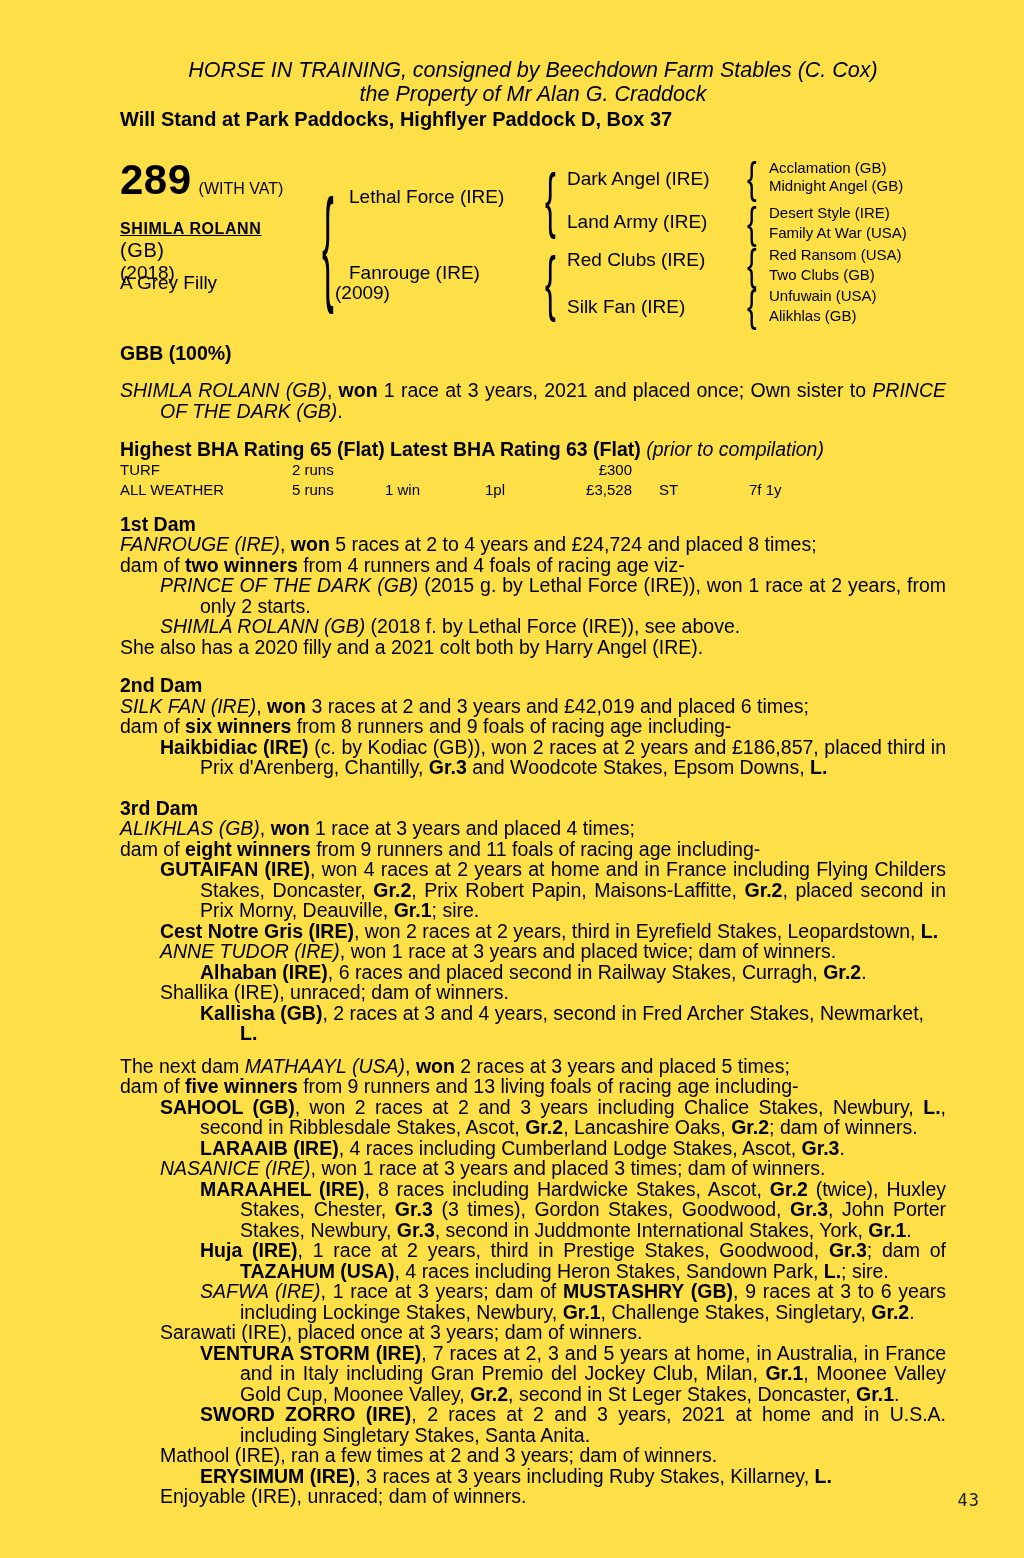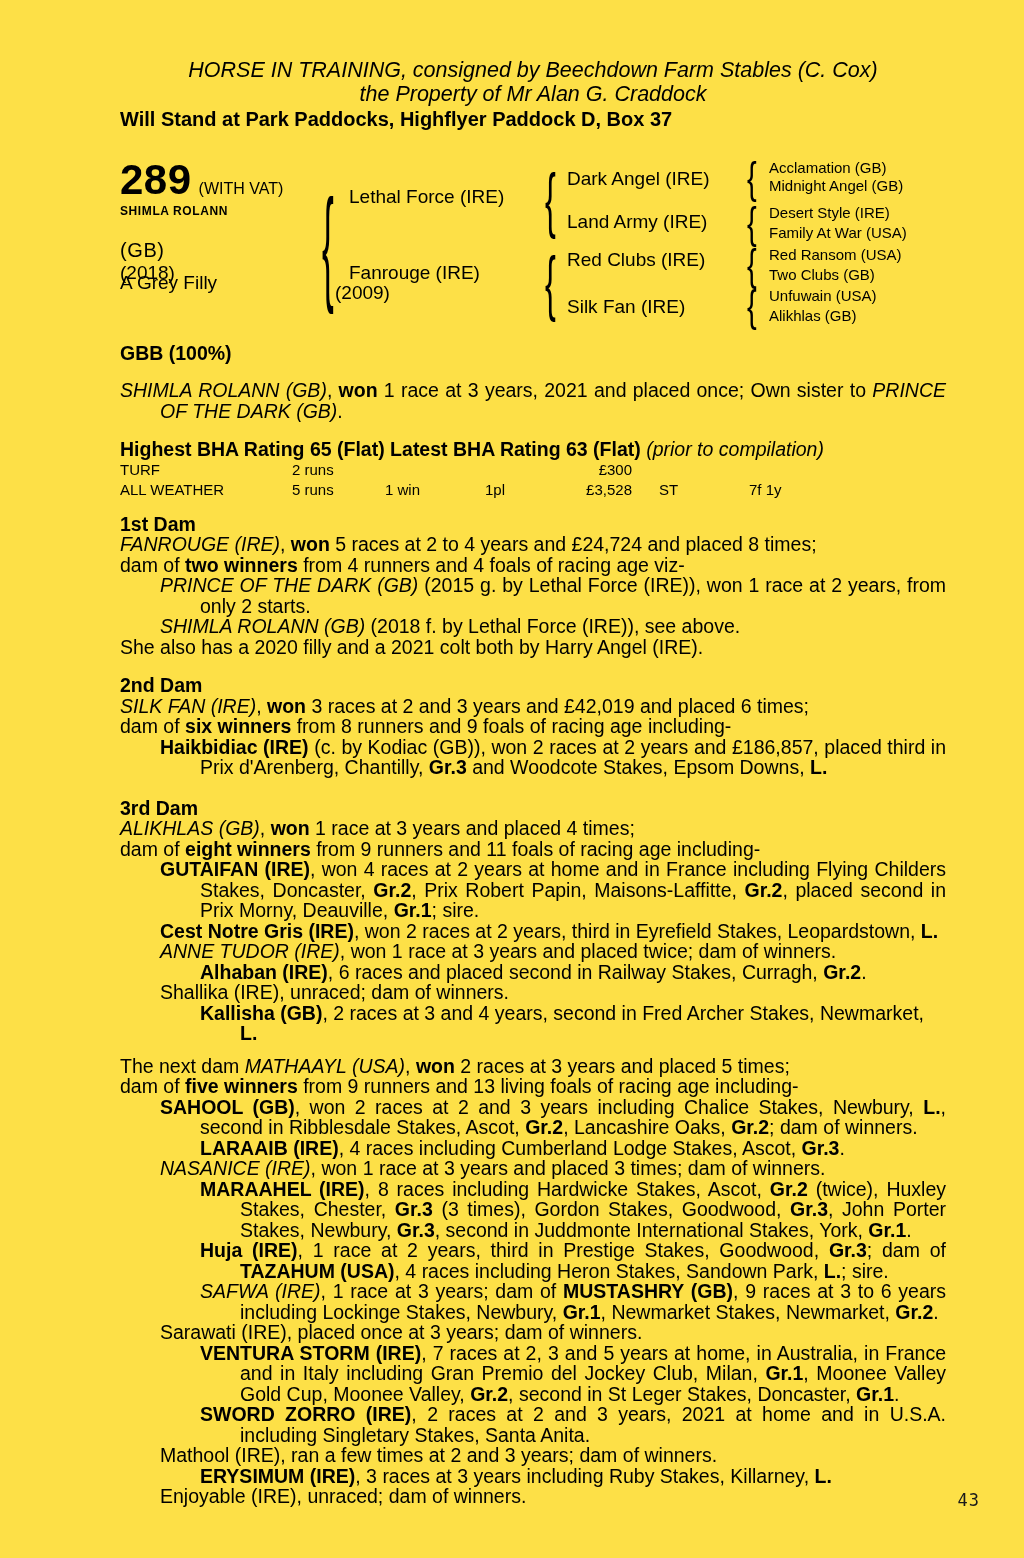--- a/index.html
+++ b/index.html
@@ -16,21 +16,21 @@
     overflow:hidden;
   }
   .hdr-it{text-align:center;font-style:italic;font-size:21.5px;line-height:24px;}
   .hdr-stand{font-weight:bold;font-size:20px;line-height:22px;margin-top:2px;}
 
   
   .pedigree{position:relative;height:182px;margin-top:24px;font-size:19px;}
   .lot-line{position:absolute;left:0;top:2px;}
   .lot-num{font-size:42px;font-weight:bold;letter-spacing:.5px;}
   .lot-vat{font-size:16px;margin-left:7px;}
-  .h-name1{position:absolute;left:0;top:50px;font-weight:bold;font-size:12px;letter-spacing:.6px;}
+  .h-name1{position:absolute;left:0;top:66px;font-weight:bold;font-size:16px;letter-spacing:.6px;text-decoration:underline;}
   .h-name2{position:absolute;left:0;top:85px;font-weight:normal;font-size:20px;letter-spacing:.6px;}
   .h-year{position:absolute;left:0;top:108px;}
   .h-desc{position:absolute;left:0;top:118px;}
   .sire{position:absolute;left:229px;top:32px;}
   .dam1{position:absolute;left:229px;top:108px;}
   .dam2{position:absolute;left:215px;top:128px;}
   .gp{position:absolute;left:447px;}
   .gp0{top:14px}.gp1{top:57px}.gp2{top:95px}.gp3{top:142px}
   .ggp{position:absolute;left:649px;font-size:15px;}
   .ggp0{top:5px}.ggp1{top:23px}.ggp2{top:50px}.ggp3{top:70px}
@@ -186,21 +186,21 @@
   </div>
 
   <div>
     <div class="p mt12"><span>The next dam </span><span class="fi">MATHAAYL (USA)</span><span>, </span><span class="fb">won</span><span> 2 races at 3 years and placed 5 times;</span></div>
     <div class="p"><span>dam of </span><span class="fb">five winners</span><span> from 9 runners and 13 living foals of racing age including-</span></div>
     <div class="p t1 just"><span class="fb">SAHOOL (GB)</span><span>, won 2 races at 2 and 3 years including Chalice Stakes, Newbury, </span><span class="fb">L.</span><span>, second in Ribblesdale Stakes, Ascot, </span><span class="fb">Gr.2</span><span>, Lancashire Oaks, </span><span class="fb">Gr.2</span><span>; dam of winners.</span></div>
     <div class="p t2"><span class="fb">LARAAIB (IRE)</span><span>, 4 races including Cumberland Lodge Stakes, Ascot, </span><span class="fb">Gr.3</span><span>.</span></div>
     <div class="p t1"><span class="fi">NASANICE (IRE)</span><span>, won 1 race at 3 years and placed 3 times; dam of winners.</span></div>
     <div class="p t2 just"><span class="fb">MARAAHEL (IRE)</span><span>, 8 races including Hardwicke Stakes, Ascot, </span><span class="fb">Gr.2</span><span> (twice), Huxley Stakes, Chester, </span><span class="fb">Gr.3</span><span> (3 times), Gordon Stakes, Goodwood, </span><span class="fb">Gr.3</span><span>, John Porter Stakes, Newbury, </span><span class="fb">Gr.3</span><span>, second in Juddmonte International Stakes, York, </span><span class="fb">Gr.1</span><span>.</span></div>
     <div class="p t2 just"><span class="fb">Huja (IRE)</span><span>, 1 race at 2 years, third in Prestige Stakes, Goodwood, </span><span class="fb">Gr.3</span><span>; dam of </span><span class="fb">TAZAHUM (USA)</span><span>, 4 races including Heron Stakes, Sandown Park, </span><span class="fb">L.</span><span>; sire.</span></div>
-    <div class="p t2 just"><span class="fi">SAFWA (IRE)</span><span>, 1 race at 3 years; dam of </span><span class="fb">MUSTASHRY (GB)</span><span>, 9 races at 3 to 6 years including Lockinge Stakes, Newbury, </span><span class="fb">Gr.1</span><span>, Newmarket Stakes, Newmarket, </span><span class="fb">Gr.2</span><span>.</span></div>
+    <div class="p t2 just"><span class="fi">SAFWA (IRE)</span><span>, 1 race at 3 years; dam of </span><span class="fb">MUSTASHRY (GB)</span><span>, 9 races at 3 to 6 years including Lockinge Stakes, Newbury, </span><span class="fb">Gr.1</span><span>, Challenge Stakes, Singletary, </span><span class="fb">Gr.2</span><span>.</span></div>
     <div class="p t1"><span>Sarawati (IRE), placed once at 3 years; dam of winners.</span></div>
     <div class="p t2 just"><span class="fb">VENTURA STORM (IRE)</span><span>, 7 races at 2, 3 and 5 years at home, in Australia, in France and in Italy including Gran Premio del Jockey Club, Milan, </span><span class="fb">Gr.1</span><span>, Moonee Valley Gold Cup, Moonee Valley, </span><span class="fb">Gr.2</span><span>, second in St Leger Stakes, Doncaster, </span><span class="fb">Gr.1</span><span>.</span></div>
     <div class="p t2 just"><span class="fb">SWORD ZORRO (IRE)</span><span>, 2 races at 2 and 3 years, 2021 at home and in U.S.A. including Singletary Stakes, Santa Anita.</span></div>
     <div class="p t1"><span>Mathool (IRE), ran a few times at 2 and 3 years; dam of winners.</span></div>
     <div class="p t2"><span class="fb">ERYSIMUM (IRE)</span><span>, 3 races at 3 years including Ruby Stakes, Killarney, </span><span class="fb">L.</span></div>
     <div class="p t1"><span>Enjoyable (IRE), unraced; dam of winners.</span></div>
   </div>
 
   <div class="pageno">43</div>
 

